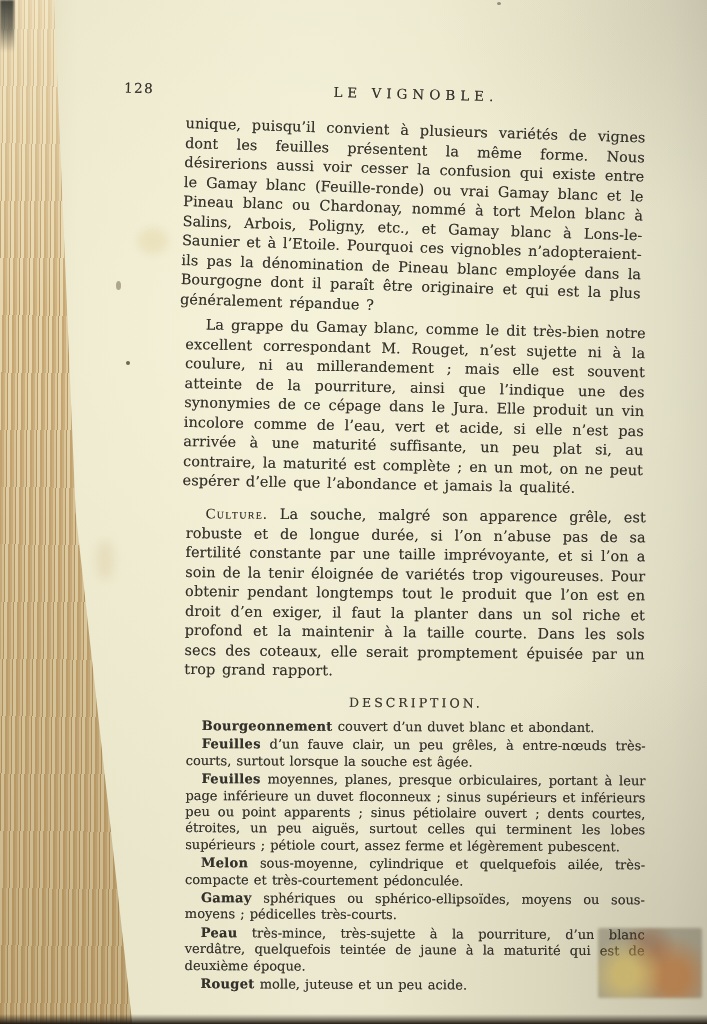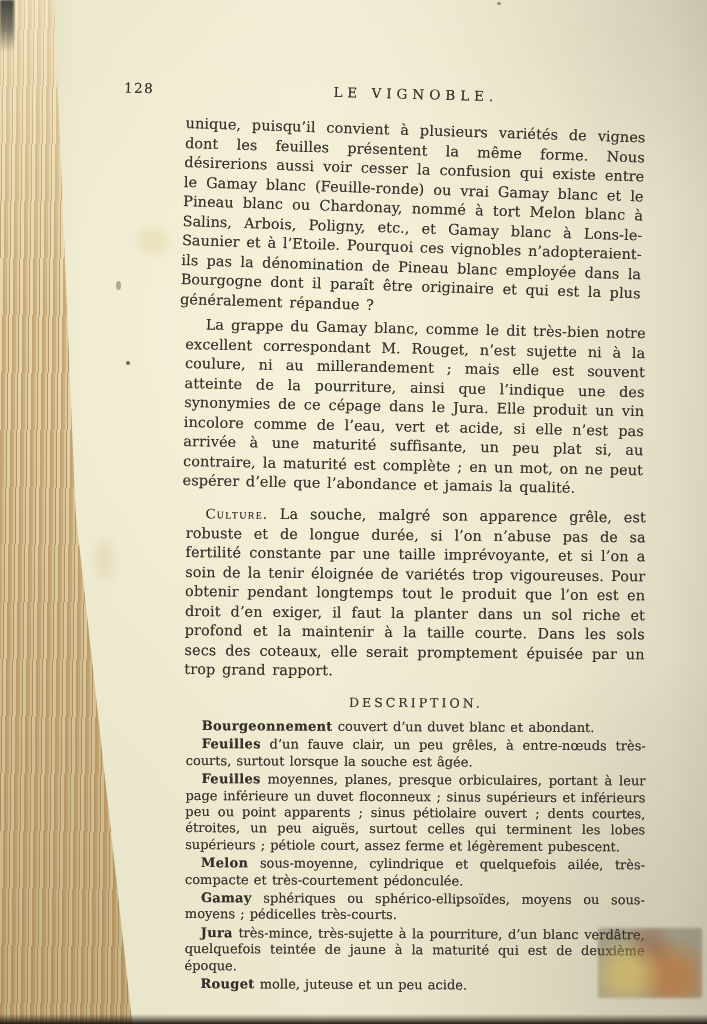--- a/index.html
+++ b/index.html
@@ -111,21 +111,21 @@
       <p class="entry"><b class="term">Bourgeonnement</b> <span>couvert d’un duvet blanc et abondant.</span></p>
 
       <p class="entry"><b class="term">Feuilles</b> <span>d’un fauve clair, un peu grêles, à entre-nœuds très-courts, surtout lorsque la souche est âgée.</span></p>
 
       <p class="entry"><b class="term">Feuilles</b> <span>moyennes, planes, presque orbiculaires, portant à leur page inférieure un duvet floconneux&nbsp;; sinus supérieurs et inférieurs peu ou point apparents&nbsp;; sinus pétiolaire ouvert&nbsp;; dents courtes, étroites, un peu aiguës, surtout celles qui terminent les lobes supérieurs&nbsp;; pétiole court, assez ferme et légèrement pubescent.</span></p>
 
       <p class="entry"><b class="term">Melon</b> <span>sous-moyenne, cylindrique et quelquefois ailée, très-compacte et très-courtement pédonculée.</span></p>
 
       <p class="entry"><b class="term">Gamay</b> <span>sphériques ou sphérico-ellipsoïdes, moyens ou sous-moyens&nbsp;; pédicelles très-courts.</span></p>
 
-      <p class="entry"><b class="term">Jura</b> <span>très-mince, très-sujette à la pourriture, d’un blanc verdâtre, quelquefois teintée de jaune à la maturité qui est de deuxième époque.</span></p>
+      <p class="entry"><b class="term">Peau</b> <span>très-mince, très-sujette à la pourriture, d’un blanc verdâtre, quelquefois teintée de jaune à la maturité qui est de deuxième époque.</span></p>
 
       <p class="entry"><b class="term">Rouget</b> <span>molle, juteuse et un peu acide.</span></p>
     </section>
 
   </div>
 
   <div class="reflection"></div>
   <div class="bottom-strip"></div>
 </div>
 

